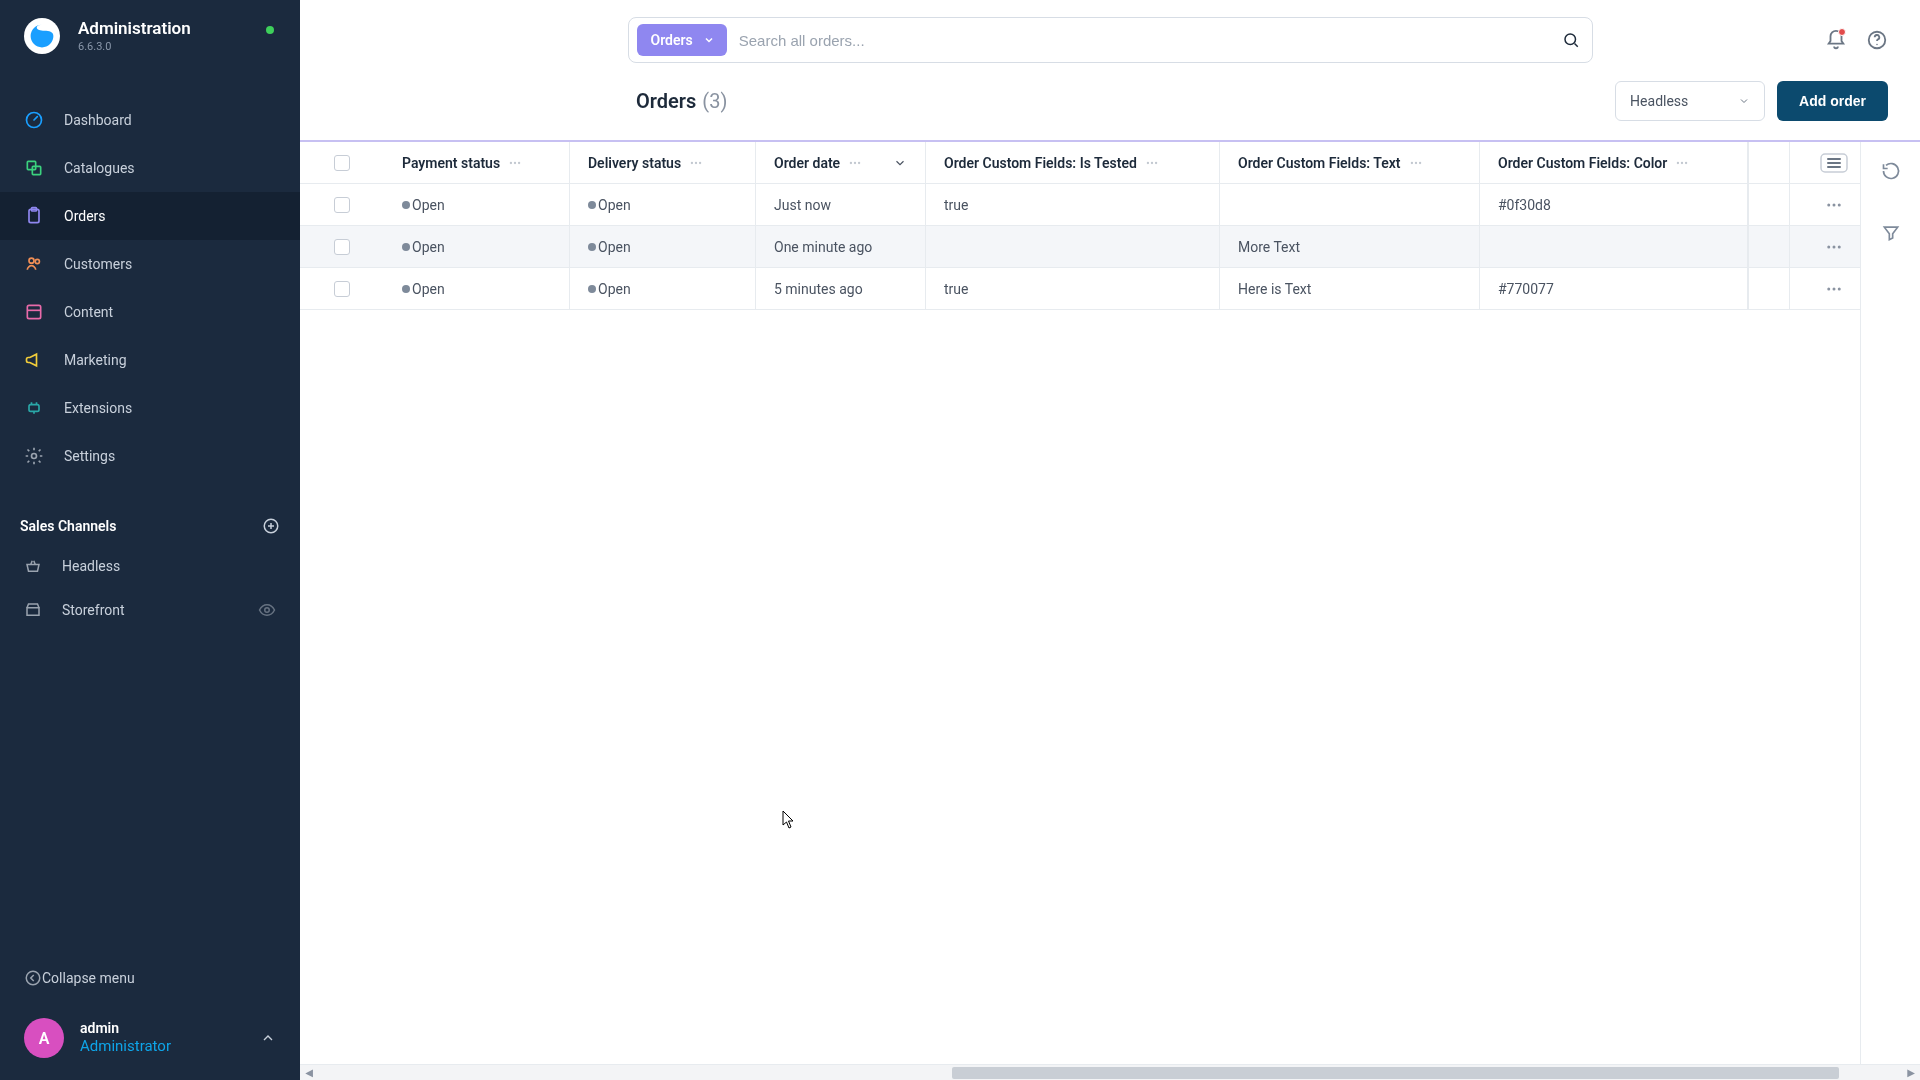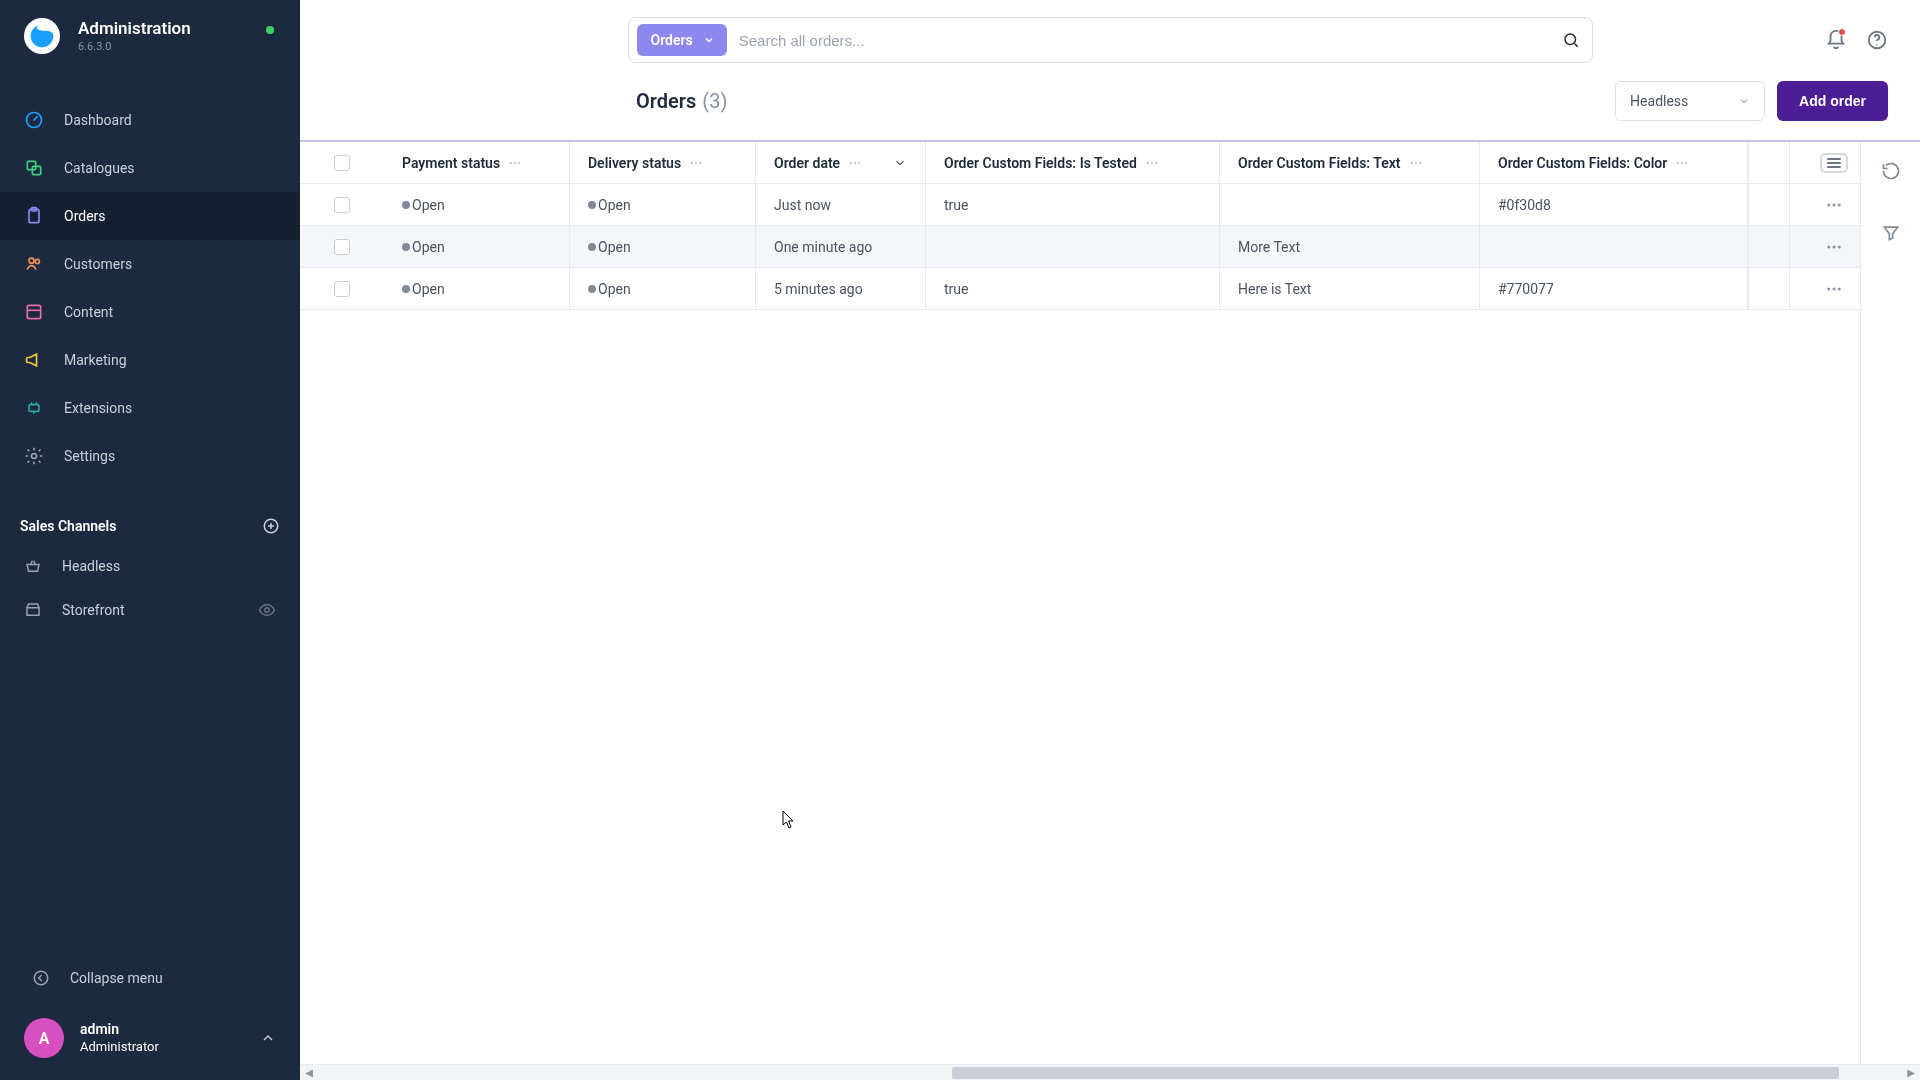--- a/index.html
+++ b/index.html
@@ -57,25 +57,25 @@
   }
   .nav-item.active { background: #142132; color: #fff; }
   .nav-item .icon { width: 20px; height: 20px; display:flex; align-items:center; justify-content:center; flex-shrink:0; }
 
   .section-title { color: #fff; font-weight: 600; font-size: 14px; padding: 0 20px; margin-top: 28px; display:flex; align-items:center; justify-content:space-between; height: 36px;}
 
   .channel-item { display:flex; align-items:center; gap:20px; padding:0 24px; height:44px; cursor:pointer; color:#c8d0db;}
   .channel-item .right-icon { margin-left:auto; opacity:.6; }
 
   .sidebar-footer { margin-top: auto; }
-  .collapse-row { display:flex; align-items:center; gap:20px; padding:0 32px; height:48px; cursor:pointer; color:#c8d0db; }
+  .collapse-row { display:flex; align-items:center; padding:0 24px; height:48px; cursor:pointer; color:#c8d0db; }
   .user-row { display:flex; align-items:center; padding:16px 24px 22px 24px; gap:16px; cursor:pointer; }
   .avatar { width:40px; height:40px; border-radius:50%; background:#d84fc0; color:#fff; font-weight:600; display:flex; align-items:center; justify-content:center; font-size:16px;}
   .user-name { color:#fff; font-weight:600; font-size:14px; line-height:1.1;}
-  .user-role { color:#ffffff; font-size:13px; line-height:1.1; margin-top:2px;text-align:center;}
+  .user-role { color:#0ea5e9; font-size:15px; line-height:1.1; margin-top:2px;text-align:center;}
   .user-chevron { margin-left:auto; color:#c8d0db; }
 
   
   .main {
     position:absolute;
     left:300px; top:0; right:0; bottom:0;
     background:#fff;
     display:flex; flex-direction:column;
   }
 
@@ -125,21 +125,21 @@
   .page-count { color:#8a93a1; font-weight:400; margin-left:6px;}
   .header-right { margin-left:auto; display:flex; align-items:center; gap:12px; }
   .lang-select {
     height:40px; border:1px solid #d7dde5; border-radius:6px;
     padding:0 14px; display:flex; align-items:center; gap:40px;
     color:#4a5361; font-size:14px; cursor:pointer;
     min-width:150px;
     justify-content:space-between;
   }
   .btn-primary {
-    background:#4c1d95; color:#fff; border:none; border-radius:6px;
+    background:#0c4a6e; color:#fff; border:none; border-radius:6px;
     height:40px; padding:0 22px; font-weight:600; font-size:14px; cursor:pointer;
   }
 
   .divider { height:2px; background:#c7c0f2; }
 
   
   .grid-wrap { position:relative; flex:1; overflow:hidden;border-radius:28px; }
   .grid-scroll { overflow-x:auto; height:100%; }
   .grid { min-width: 1870px; }
   .row { display:flex; height:42px; align-items:center; border-bottom:1px solid #e7ebef; }

